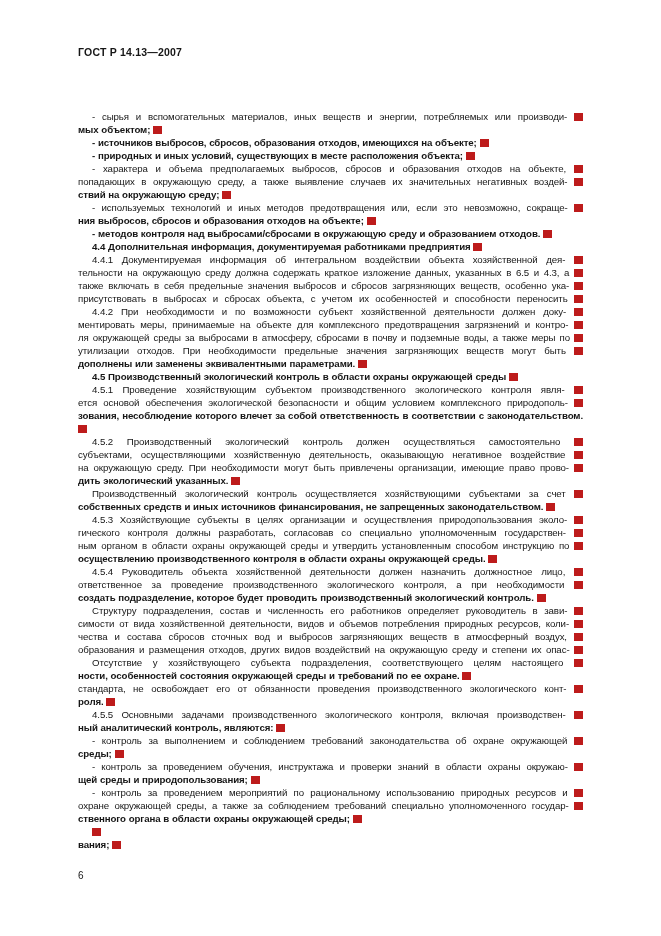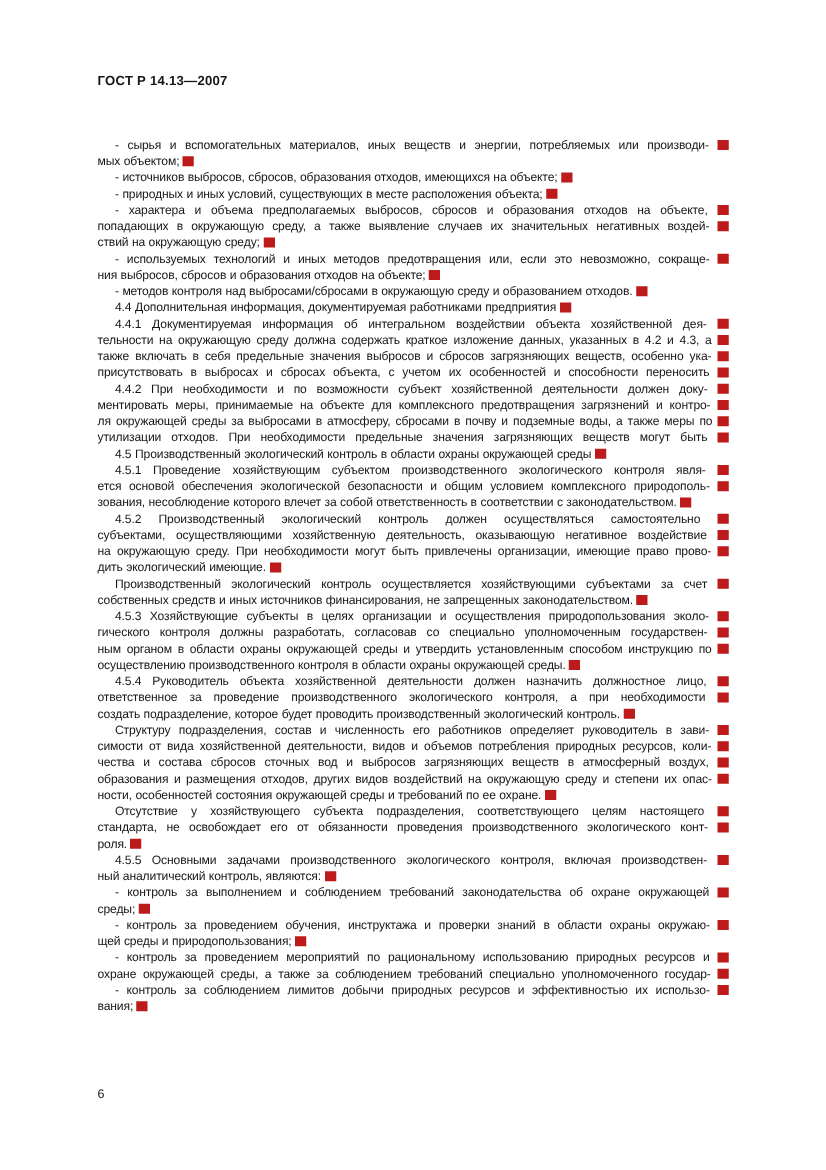--- a/index.html
+++ b/index.html
@@ -11,21 +11,21 @@
     width: 661px;
     height: 936px;
     position: relative;
     font-family: "Liberation Sans", "DejaVu Sans", sans-serif;
     color: #161616;
     overflow: hidden;
   }
   .doc-header {
     position: absolute;
     left: 78px;
-    top: 59px;
+    top: 46px;
     font-size: 10.5px;
     font-weight: bold;
     letter-spacing: 0.2px;
   }
   .text-block {
     position: absolute;
     left: 78px;
     top: 110px;
     width: 505px;
   }
@@ -33,26 +33,27 @@
     font-size: 9.7px;
     line-height: 13px;
     min-height: 13px;
     letter-spacing: -0.1px;
     text-align: justify;
     text-align-last: justify;
     word-spacing: 0.2px;
   }
   .line.final {
     text-align-last: left;
+    font-weight: bold;
   }
   .line.indent {
     text-indent: 14px;
   }
   .line.bold {
-    font-weight: normal;
+    font-weight: bold;
   }
   .marker {
     display: inline-block;
     width: 9px;
     height: 8px;
     background: var(--marker-color, #bd1b1b);
     vertical-align: -1px;
   }
   .page-number {
     position: absolute;
@@ -72,57 +73,59 @@
     <div class="line indent final"><span class="line-text">- источников выбросов, сбросов, образования отходов, имеющихся на объекте;</span> <span class="marker"></span></div>
     <div class="line indent final"><span class="line-text">- природных и иных условий, существующих в месте расположения объекта;</span> <span class="marker"></span></div>
     <div class="line indent"><span class="line-text">- характера и объема предполагаемых выбросов, сбросов и образования отходов на объекте,</span> <span class="marker"></span></div>
     <div class="line"><span class="line-text">попадающих в окружающую среду, а также выявление случаев их значительных негативных воздей-</span> <span class="marker"></span></div>
     <div class="line final"><span class="line-text">ствий на окружающую среду;</span> <span class="marker"></span></div>
     <div class="line indent"><span class="line-text">- используемых технологий и иных методов предотвращения или, если это невозможно, сокраще-</span> <span class="marker"></span></div>
     <div class="line final"><span class="line-text">ния выбросов, сбросов и образования отходов на объекте;</span> <span class="marker"></span></div>
     <div class="line indent final"><span class="line-text">- методов контроля над выбросами/сбросами в окружающую среду и образованием отходов.</span> <span class="marker"></span></div>
     <div class="line indent final bold"><span class="line-text">4.4 Дополнительная информация, документируемая работниками предприятия</span> <span class="marker"></span></div>
     <div class="line indent"><span class="line-text">4.4.1 Документируемая информация об интегральном воздействии объекта хозяйственной дея-</span> <span class="marker"></span></div>
-    <div class="line"><span class="line-text">тельности на окружающую среду должна содержать краткое изложение данных, указанных в 4.2 и 4.3, а</span> <span class="marker"></span></div>
+    <div class="line"><span class="line-text">тельности на окружающую среду должна содержать краткое изложение данных, указанных в 6.5 и 4.3, а</span> <span class="marker"></span></div>
     <div class="line"><span class="line-text">также включать в себя предельные значения выбросов и сбросов загрязняющих веществ, особенно ука-</span> <span class="marker"></span></div>
     <div class="line"><span class="line-text">присутствовать в выбросах и сбросах объекта, с учетом их особенностей и способности переносить</span> <span class="marker"></span></div>
     <div class="line indent"><span class="line-text">4.4.2 При необходимости и по возможности субъект хозяйственной деятельности должен доку-</span> <span class="marker"></span></div>
     <div class="line"><span class="line-text">ментировать меры, принимаемые на объекте для комплексного предотвращения загрязнений и контро-</span> <span class="marker"></span></div>
     <div class="line"><span class="line-text">ля окружающей среды за выбросами в атмосферу, сбросами в почву и подземные воды, а также меры по</span> <span class="marker"></span></div>
     <div class="line"><span class="line-text">утилизации отходов. При необходимости предельные значения загрязняющих веществ могут быть</span> <span class="marker"></span></div>
+    <div class="line final"><span class="line-text">дополнены или заменены эквивалентными параметрами.</span> <span class="marker"></span></div>
     <div class="line indent final bold"><span class="line-text">4.5 Производственный экологический контроль в области охраны окружающей среды</span> <span class="marker"></span></div>
     <div class="line indent"><span class="line-text">4.5.1 Проведение хозяйствующим субъектом производственного экологического контроля явля-</span> <span class="marker"></span></div>
     <div class="line"><span class="line-text">ется основой обеспечения экологической безопасности и общим условием комплексного природополь-</span> <span class="marker"></span></div>
     <div class="line final"><span class="line-text">зования, несоблюдение которого влечет за собой ответственность в соответствии с законодательством.</span> <span class="marker"></span></div>
     <div class="line indent"><span class="line-text">4.5.2 Производственный экологический контроль должен осуществляться самостоятельно</span> <span class="marker"></span></div>
     <div class="line"><span class="line-text">субъектами, осуществляющими хозяйственную деятельность, оказывающую негативное воздействие</span> <span class="marker"></span></div>
     <div class="line"><span class="line-text">на окружающую среду. При необходимости могут быть привлечены организации, имеющие право прово-</span> <span class="marker"></span></div>
-    <div class="line final"><span class="line-text">дить экологический имеющие.</span> <span class="marker"></span></div>
+    <div class="line final"><span class="line-text">дить экологический указанных.</span> <span class="marker"></span></div>
     <div class="line indent"><span class="line-text">Производственный экологический контроль осуществляется хозяйствующими субъектами за счет</span> <span class="marker"></span></div>
     <div class="line final"><span class="line-text">собственных средств и иных источников финансирования, не запрещенных законодательством.</span> <span class="marker"></span></div>
     <div class="line indent"><span class="line-text">4.5.3 Хозяйствующие субъекты в целях организации и осуществления природопользования эколо-</span> <span class="marker"></span></div>
     <div class="line"><span class="line-text">гического контроля должны разработать, согласовав со специально уполномоченным государствен-</span> <span class="marker"></span></div>
     <div class="line"><span class="line-text">ным органом в области охраны окружающей среды и утвердить установленным способом инструкцию по</span> <span class="marker"></span></div>
     <div class="line final"><span class="line-text">осуществлению производственного контроля в области охраны окружающей среды.</span> <span class="marker"></span></div>
     <div class="line indent"><span class="line-text">4.5.4 Руководитель объекта хозяйственной деятельности должен назначить должностное лицо,</span> <span class="marker"></span></div>
     <div class="line"><span class="line-text">ответственное за проведение производственного экологического контроля, а при необходимости</span> <span class="marker"></span></div>
     <div class="line final"><span class="line-text">создать подразделение, которое будет проводить производственный экологический контроль.</span> <span class="marker"></span></div>
     <div class="line indent"><span class="line-text">Структуру подразделения, состав и численность его работников определяет руководитель в зави-</span> <span class="marker"></span></div>
     <div class="line"><span class="line-text">симости от вида хозяйственной деятельности, видов и объемов потребления природных ресурсов, коли-</span> <span class="marker"></span></div>
     <div class="line"><span class="line-text">чества и состава сбросов сточных вод и выбросов загрязняющих веществ в атмосферный воздух,</span> <span class="marker"></span></div>
     <div class="line"><span class="line-text">образования и размещения отходов, других видов воздействий на окружающую среду и степени их опас-</span> <span class="marker"></span></div>
+    <div class="line indent"><span class="line-text">Отсутствие у хозяйствующего субъекта подразделения, соответствующего целям настоящего</span> <span class="marker"></span></div>
     <div class="line final"><span class="line-text">ности, особенностей состояния окружающей среды и требований по ее охране.</span> <span class="marker"></span></div>
-    <div class="line indent"><span class="line-text">Отсутствие у хозяйствующего субъекта подразделения, соответствующего целям настоящего</span> <span class="marker"></span></div>
     <div class="line"><span class="line-text">стандарта, не освобождает его от обязанности проведения производственного экологического конт-</span> <span class="marker"></span></div>
     <div class="line final"><span class="line-text">роля.</span> <span class="marker"></span></div>
     <div class="line indent"><span class="line-text">4.5.5 Основными задачами производственного экологического контроля, включая производствен-</span> <span class="marker"></span></div>
     <div class="line final"><span class="line-text">ный аналитический контроль, являются:</span> <span class="marker"></span></div>
     <div class="line indent"><span class="line-text">- контроль за выполнением и соблюдением требований законодательства об охране окружающей</span> <span class="marker"></span></div>
     <div class="line final"><span class="line-text">среды;</span> <span class="marker"></span></div>
     <div class="line indent"><span class="line-text">- контроль за проведением обучения, инструктажа и проверки знаний в области охраны окружаю-</span> <span class="marker"></span></div>
     <div class="line final"><span class="line-text">щей среды и природопользования;</span> <span class="marker"></span></div>
     <div class="line indent"><span class="line-text">- контроль за проведением мероприятий по рациональному использованию природных ресурсов и</span> <span class="marker"></span></div>
     <div class="line"><span class="line-text">охране окружающей среды, а также за соблюдением требований специально уполномоченного государ-</span> <span class="marker"></span></div>
-    <div class="line indent"><span class="line-text">- контроль за соблюдением лимитов добычи природных ресурсов и эффективностью их использо-</span> <span class="marker"></span></div>
+    <div class="line final"><span class="line-text">ственного органа в области охраны окружающей среды;</span> <span class="marker"></span></div>
+    <div class="line indent"> <span class="marker"></span></div>
     <div class="line final"><span class="line-text">вания;</span> <span class="marker"></span></div>
   </div>
 
 <div class="page-number">6</div>
 
 </body></html>

